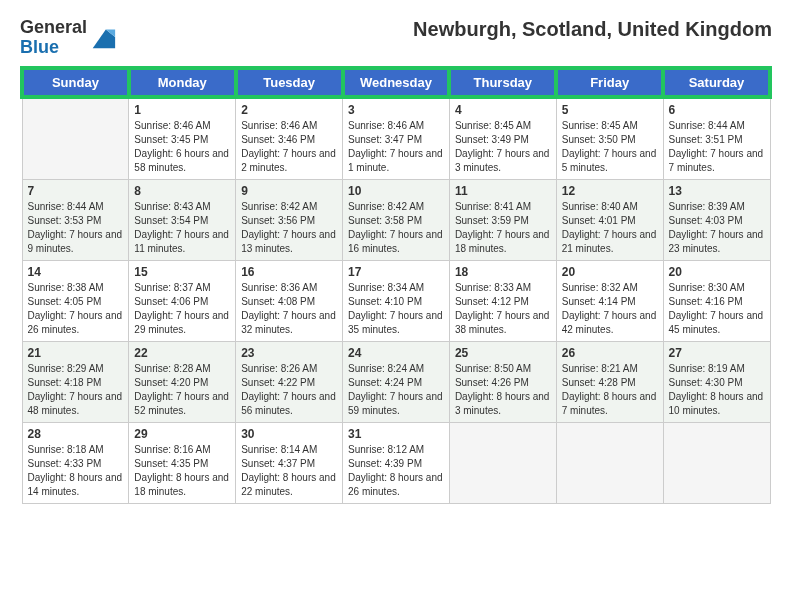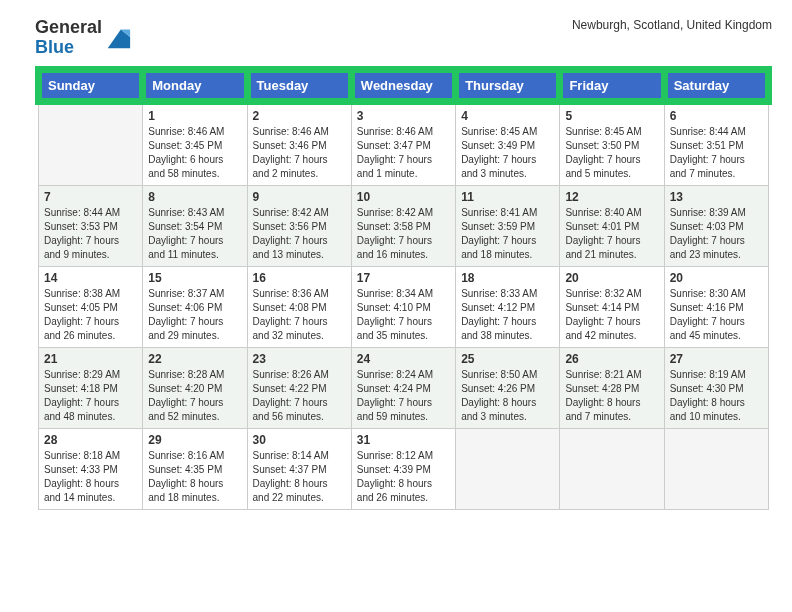--- a/index.html
+++ b/index.html
@@ -6,21 +6,21 @@
     body {
       width: 792px;
       height: 612px;
       font-family: Arial, sans-serif;
       background: #fff;
       overflow: hidden;
     }
     .page {
       width: 792px;
       height: 441px;
-      padding: 18px 20px 10px 35px;
+      padding: 18px 20px 10px 20px;
     }
     .header {
       display: flex;
       justify-content: space-between;
       align-items: flex-start;
       margin-bottom: 8px;
     }
     .logo {
       display: flex;
       align-items: center;
@@ -39,36 +39,36 @@
     }
     .title-block {
       text-align: right;
     }
     .month-title {
       font-size: 32px;
       color: #333;
       font-weight: normal;
     }
     .location {
-      font-size: 12px;
+      font-size: 20px;
       color: #333;
-      font-weight: normal;
+      font-weight: bold;
     }
     .calendar {
       width: 100%;
       border-collapse: collapse;
       table-layout: fixed;
     }
     .calendar th {
       background-color: #3a6bc9;
       color: #fff;
-      text-align: left;
+      text-align: center;
       padding: 5px 6px;
       font-size: 13px;
-      border: 7px solid #22c55e;
+      border: 4px solid #22c55e;
     }
     .calendar td {
       border: 1px solid #ccc;
       vertical-align: top;
       padding: 4px 5px;
       font-size: 10px;
       color: #333;
       height: 80px;
       background: #fff;
     }

